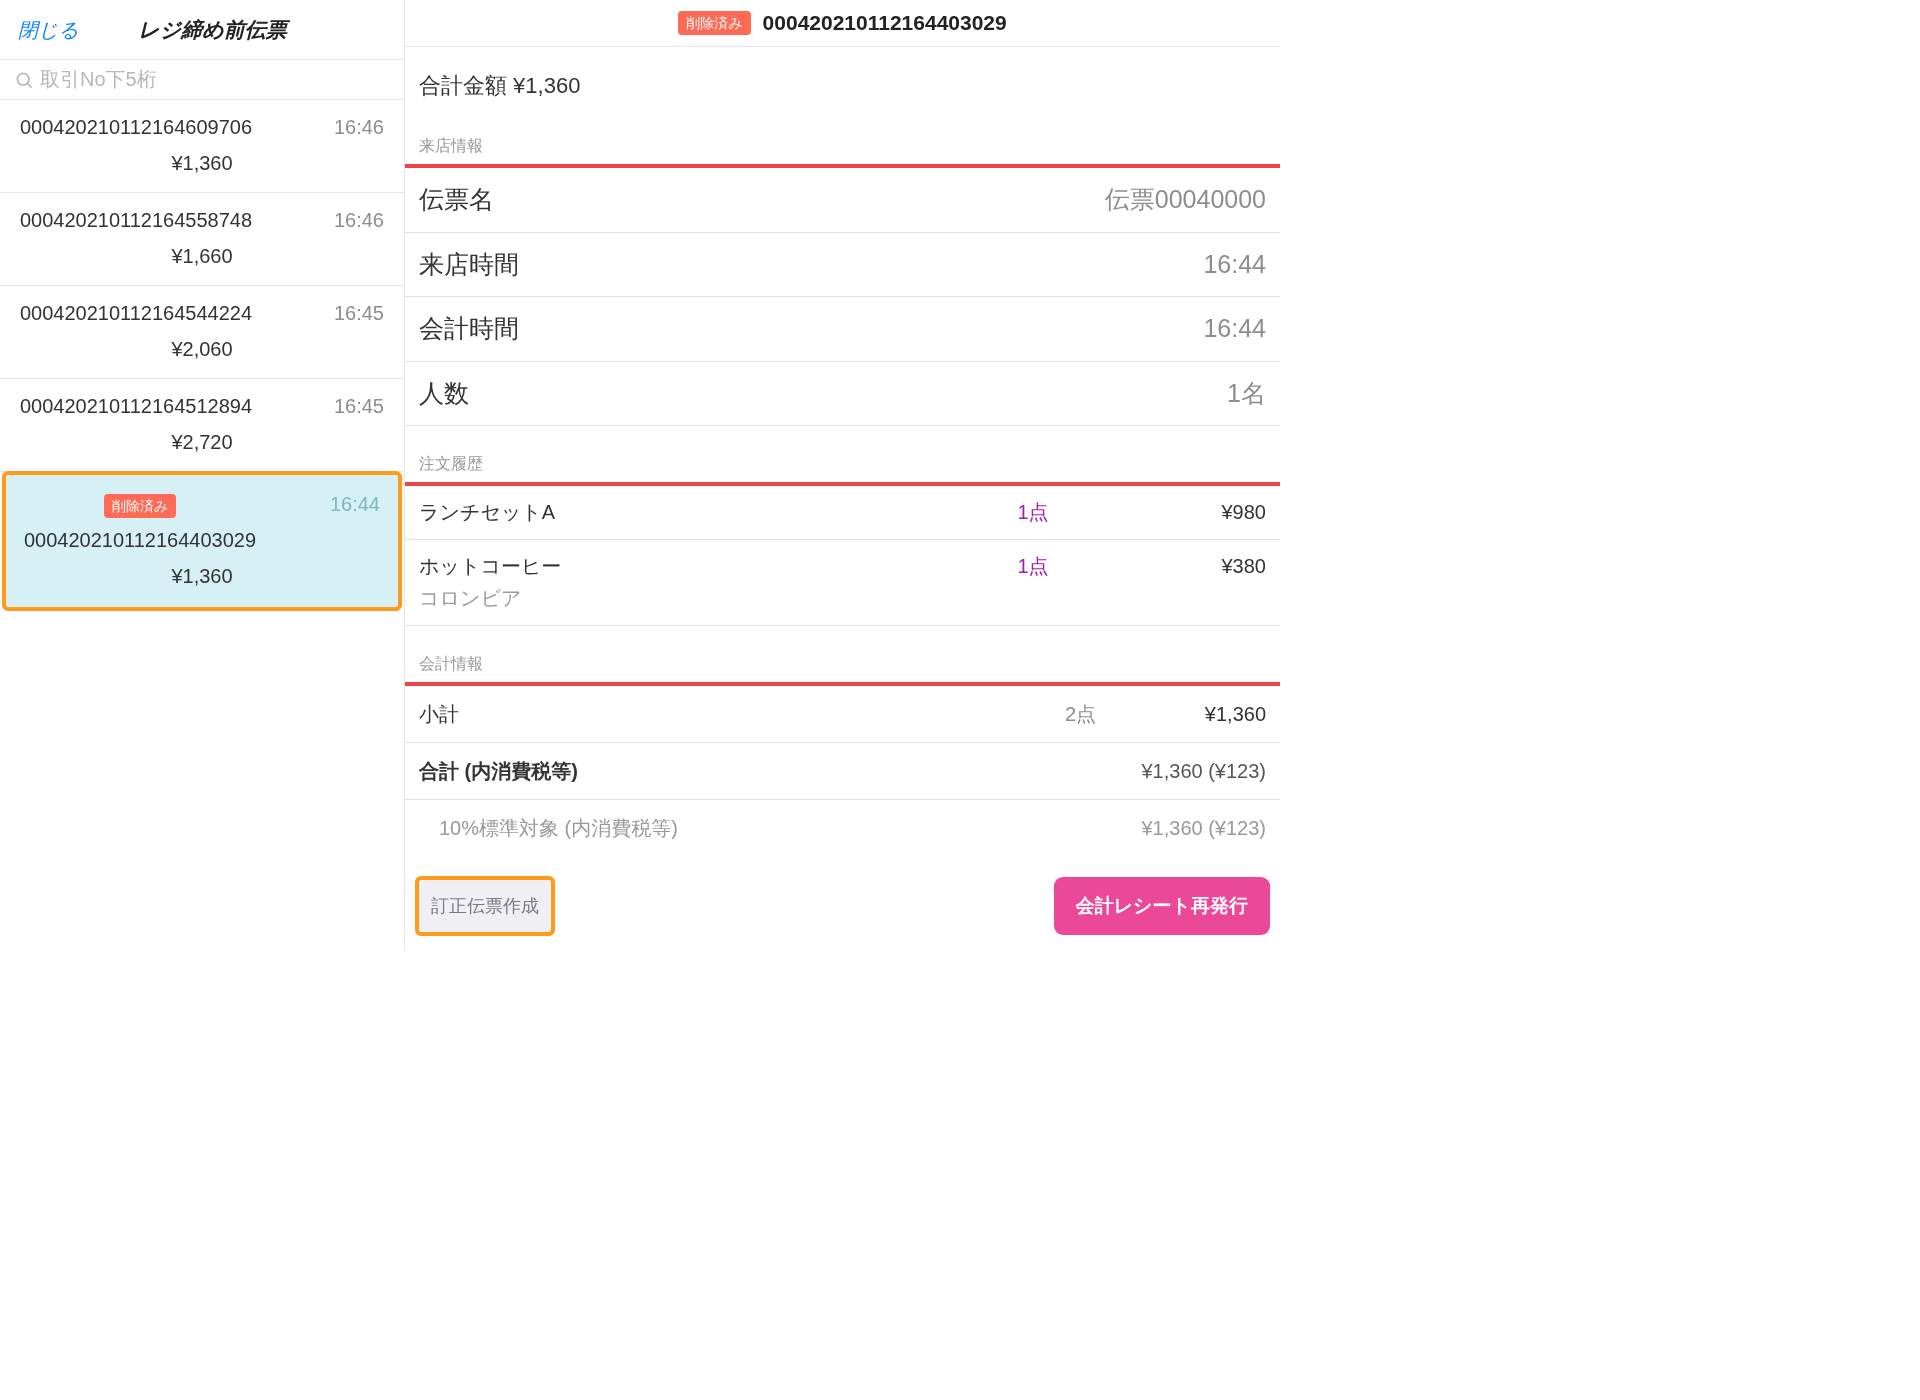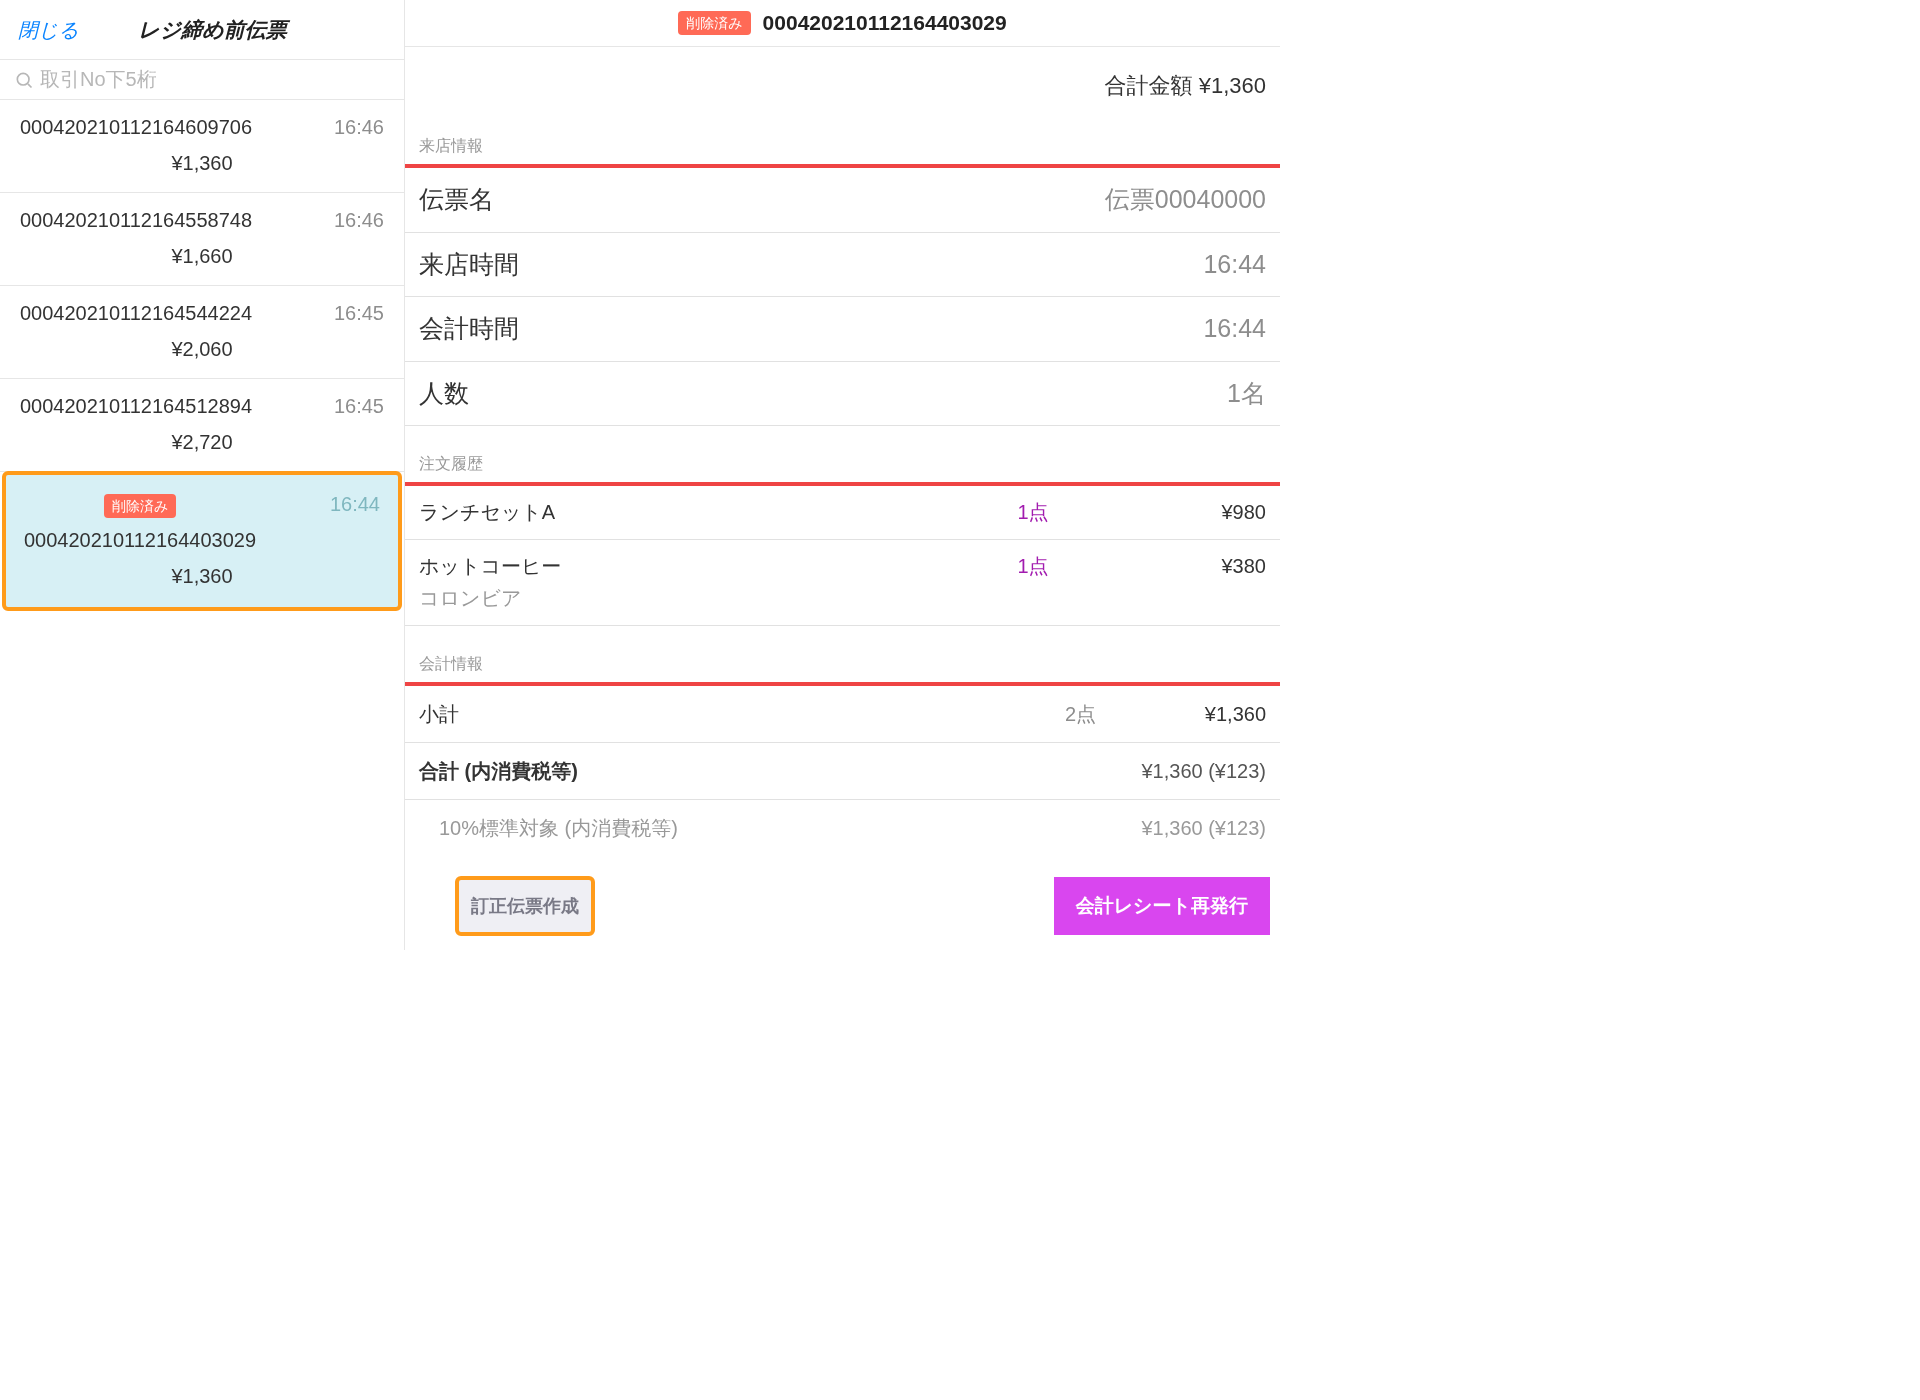--- a/index.html
+++ b/index.html
@@ -126,21 +126,20 @@
       justify-content: center;
       gap: 12px;
       border-bottom: 1px solid #e6e6e6;
     }
     .main-header .txnno {
       font-weight: 700;
       font-size: 21px;
       color: #222;
     }
     .total-row {
-      text-align: right;
       padding: 22px 14px 28px;
       font-size: 22px;
       color: #333;
     }
     .section-heading {
       color: #999;
       font-size: 16px;
       padding: 4px 14px 6px;
       border-bottom: 4px solid #ef4444;
     }
@@ -204,30 +203,29 @@
       align-items: center;
       padding: 20px 10px 14px;
       margin-top: auto;
     }
     .btn-secondary {
       background: #efeff4;
       border: 4px solid #ff9b1a;
       border-radius: 6px;
       color: #797986;
       font-size: 18px;
-      font-weight: 700;
+      font-weight: 400;
       padding: 14px 12px;
       cursor: pointer;
-      margin-left: 40px;
     }
     .btn-primary {
-      background: #d946ef;
+      background: #ec4899;
       color: #fff;
       border: none;
-      border-radius: 0;
+      border-radius: 9px;
       font-size: 19px;
       font-weight: 600;
       padding: 16px 22px;
       cursor: pointer;
       margin-left: 48px;
     }
     .spacer { height: 28px; }
   </style>
 </head>
 <body>

